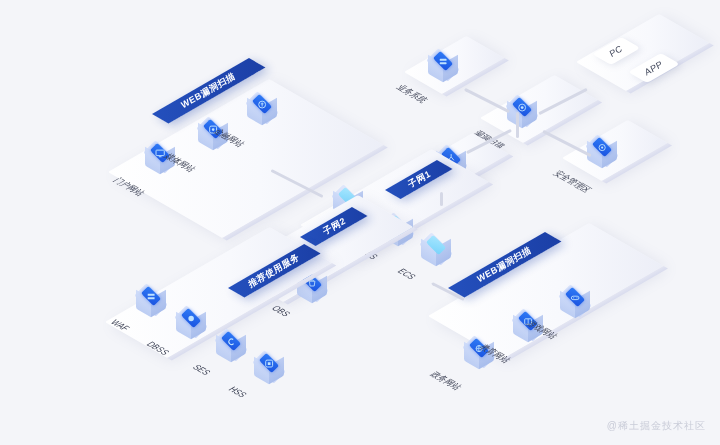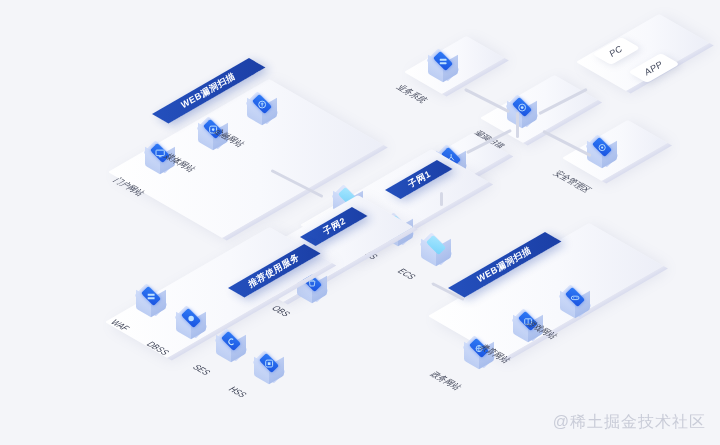--- a/index.html
+++ b/index.html
@@ -88,21 +88,21 @@
     font-size:9px;color:#42485c;letter-spacing:.5px;
   }
 
   
   .conn{position:absolute;background:#d5d8e6;border-radius:2px;}
   .conn.h{height:3px;}
   .conn.v{width:3px;}
 
   .watermark{
     position:absolute;right:14px;bottom:12px;
-    font-size:16px;color:#c9ccd8;letter-spacing:1px;
+    font-size:10px;color:#c9ccd8;letter-spacing:1px;
   }
 </style>
 </head>
 <body>
 
 <div id="stage">
 
   <div class="platform" style="left:108px;top:172px;width:186px;height:132px;"></div>
 
   <div class="ribbon" style="left:152px;top:114px;width:112px;height:19px;">

